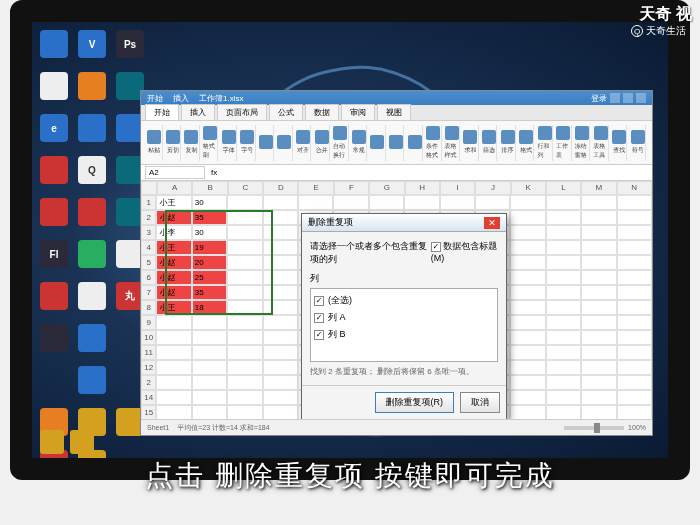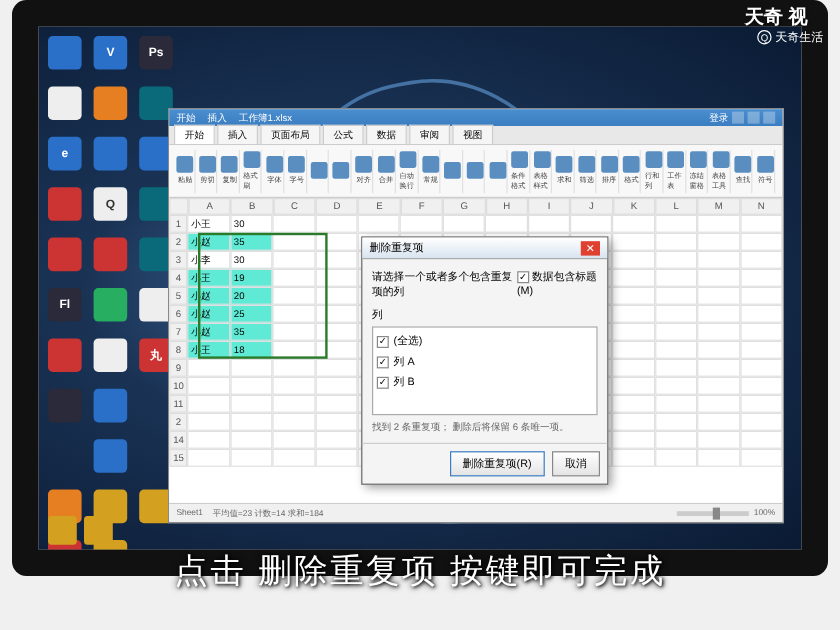--- a/index.html
+++ b/index.html
@@ -34,21 +34,21 @@
   
   .sheet { flex: 1; position: relative; overflow: hidden; background: #fff; }
   .grid { position: relative; }
   .colhdrs { display: flex; height: 14px; background: #f0f0f0; }
   .rh { width: 24px; background: #f0f0f0; border: 1px solid #ddd; }
   .ch { width: 54px; border: 1px solid #ddd; text-align: center; font-size: 8px; line-height: 12px; color: #555; }
   .rows { display: flex; flex-direction: column; }
   .row { display: flex; height: 15px; }
   .rhead { width: 24px; background: #f0f0f0; border: 1px solid #ddd; text-align: center; font-size: 8px; line-height: 13px; color: #555; }
   .cell { width: 54px; border: 1px solid #e0e0e0; font-size: 8px; padding: 0 2px; line-height: 13px; }
-  .sel { background: #5eead4; color: #000; }
+  .sel { background: #ef4444; color: #000; }
   .selrange { position: absolute; border: 2px solid #2a7a2a; pointer-events: none; }
   
   .statusbar { height: 16px; background: #f0f0f0; border-top: 1px solid #ccc; display: flex; align-items: center; padding: 0 6px; font-size: 7px; color: #666; gap: 8px; }
   .statusbar .rt { margin-left: auto; display: flex; gap: 4px; align-items: center; }
   .zoom-slider { width: 60px; height: 4px; background: #ccc; position: relative; }
   .zoom-slider::after { content: ''; position: absolute; left: 50%; top: -3px; width: 6px; height: 10px; background: #888; }
   
   .dialog { position: absolute; left: 160px; top: 32px; width: 206px; background: #f4f4f4; border: 1px solid #666; box-shadow: 3px 3px 8px rgba(0,0,0,0.4); font-size: 9px; }
   .dlg-title { height: 18px; background: linear-gradient(#fff,#d8e4f0); border-bottom: 1px solid #aaa; display: flex; align-items: center; padding: 0 6px; }
   .dlg-close { margin-left: auto; width: 16px; height: 12px; background: #e04030; color: #fff; text-align: center; line-height: 12px; font-size: 9px; }
@@ -57,21 +57,21 @@
   .dlg-list { background: #fff; border: 1px solid #aaa; height: 74px; padding: 3px; }
   .dlg-item { display: flex; align-items: center; gap: 4px; padding: 2px 0; }
   .cb { width: 10px; height: 10px; border: 1px solid #888; display: inline-flex; align-items: center; justify-content: center; font-size: 8px; background: #fff; }
   .dlg-footer { display: flex; justify-content: flex-end; gap: 6px; padding: 6px; border-top: 1px solid #ccc; }
   .dlg-btn { padding: 3px 10px; border: 1px solid #888; background: linear-gradient(#fff,#e4e4e4); font-size: 9px; }
   .dlg-btn.primary { border-color: #3a7dc0; }
   .dlg-hint { font-size: 8px; color: #666; padding: 4px 0 0 0; }
   
   .subtitle { position: absolute; bottom: 30px; left: 0; right: 0; text-align: center; color: #fff; font-size: 28px; font-weight: 400; text-shadow: 0 0 6px #000, 1px 1px 3px #000; letter-spacing: 2px; }
   
-  .watermark { position: absolute; top: 4px; right: 27px; color: #fff; font-size: 16px; font-weight: bold; text-shadow: 1px 1px 2px rgba(0,0,0,0.5); }
+  .watermark { position: absolute; top: 4px; right: 8px; color: #fff; font-size: 16px; font-weight: bold; text-shadow: 1px 1px 2px rgba(0,0,0,0.5); }
   .watermark2 { position: absolute; top: 24px; right: 14px; color: #fff; font-size: 10px; display: flex; align-items: center; gap: 3px; }
   .wm-icon { width: 12px; height: 12px; border: 1px solid #fff; border-radius: 50%; display: inline-flex; align-items: center; justify-content: center; font-size: 8px; }
 </style>
 </head>
 <body>
 
 <div class="monitor-frame">
   <div class="desktop">
     <div class="wave"></div>
     <div class="desktop-icons" id="dicons">
@@ -233,20 +233,24 @@
           </div>
           <div class="rbtn">
             <div class="ricon"></div>
             <span>查找</span>
           </div>
           <div class="rbtn">
             <div class="ricon"></div>
             <span>符号</span>
           </div>
         </div>
+      <div class="formula-bar">
+        <div class="namebox">A2</div>
+        <span>fx</span>
+      </div>
       <div class="sheet">
         <div class="grid">
           <div class="colhdrs" id="colhdrs">
               <div class="rh"></div>
               <div class="ch">A</div>
               <div class="ch">B</div>
               <div class="ch">C</div>
               <div class="ch">D</div>
               <div class="ch">E</div>
               <div class="ch">F</div>
@@ -425,20 +429,37 @@
                 <div class="cell"></div>
                 <div class="cell"></div>
                 <div class="cell"></div>
                 <div class="cell"></div>
                 <div class="cell"></div>
                 <div class="cell"></div>
                 <div class="cell"></div>
               </div>
               <div class="row">
                 <div class="rhead">11</div>
+                <div class="cell"></div>
+                <div class="cell"></div>
+                <div class="cell"></div>
+                <div class="cell"></div>
+                <div class="cell"></div>
+                <div class="cell"></div>
+                <div class="cell"></div>
+                <div class="cell"></div>
+                <div class="cell"></div>
+                <div class="cell"></div>
+                <div class="cell"></div>
+                <div class="cell"></div>
+                <div class="cell"></div>
+                <div class="cell"></div>
+              </div>
+              <div class="row">
+                <div class="rhead">12</div>
                 <div class="cell"></div>
                 <div class="cell"></div>
                 <div class="cell"></div>
                 <div class="cell"></div>
                 <div class="cell"></div>
                 <div class="cell"></div>
                 <div class="cell"></div>
                 <div class="cell"></div>
                 <div class="cell"></div>
                 <div class="cell"></div>

